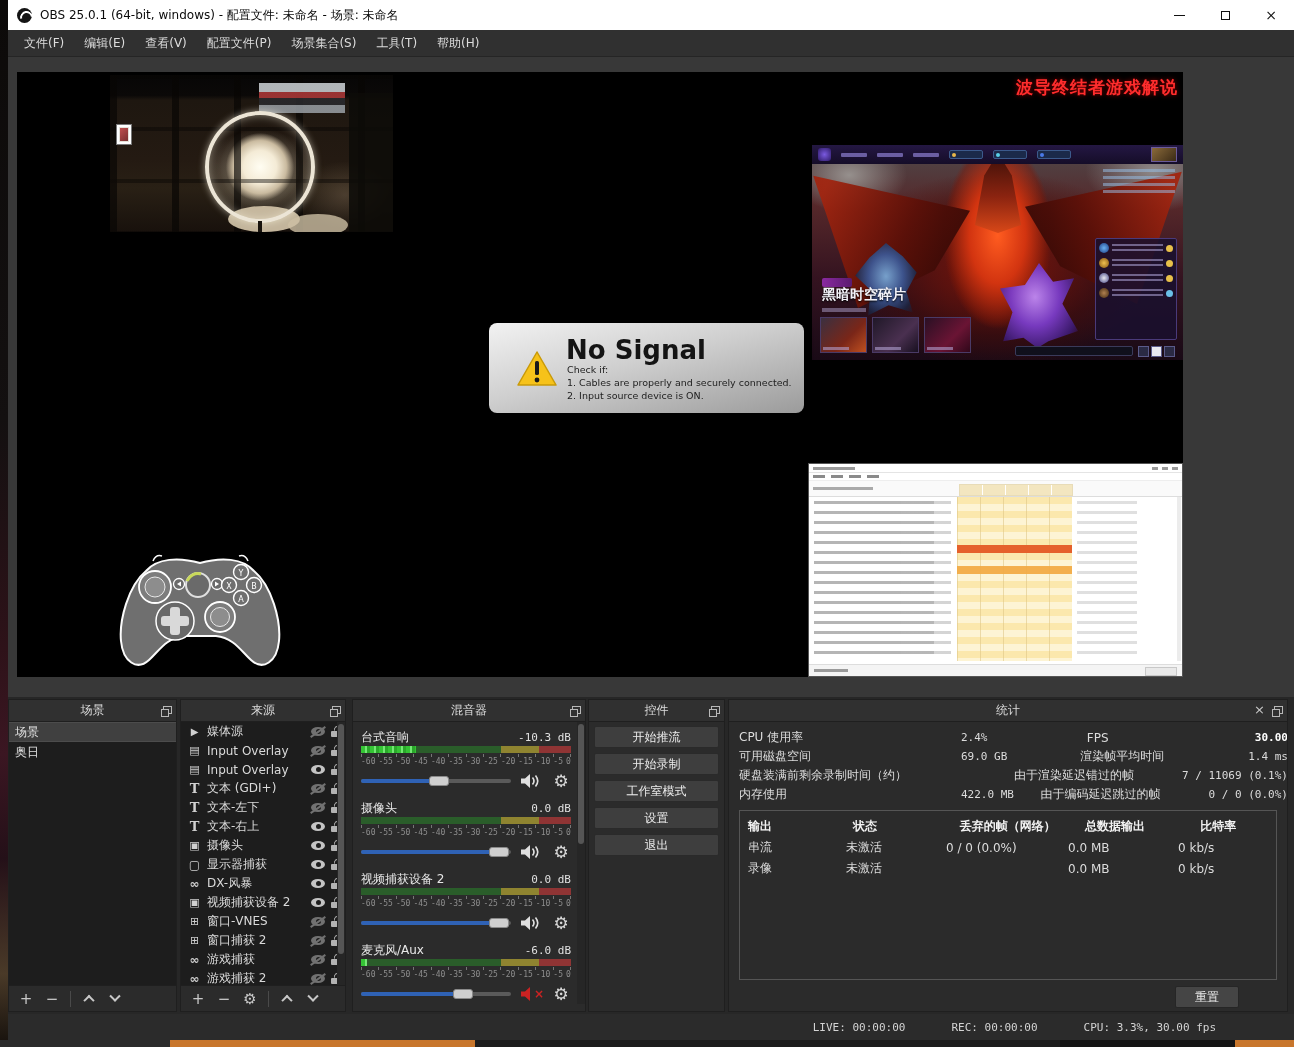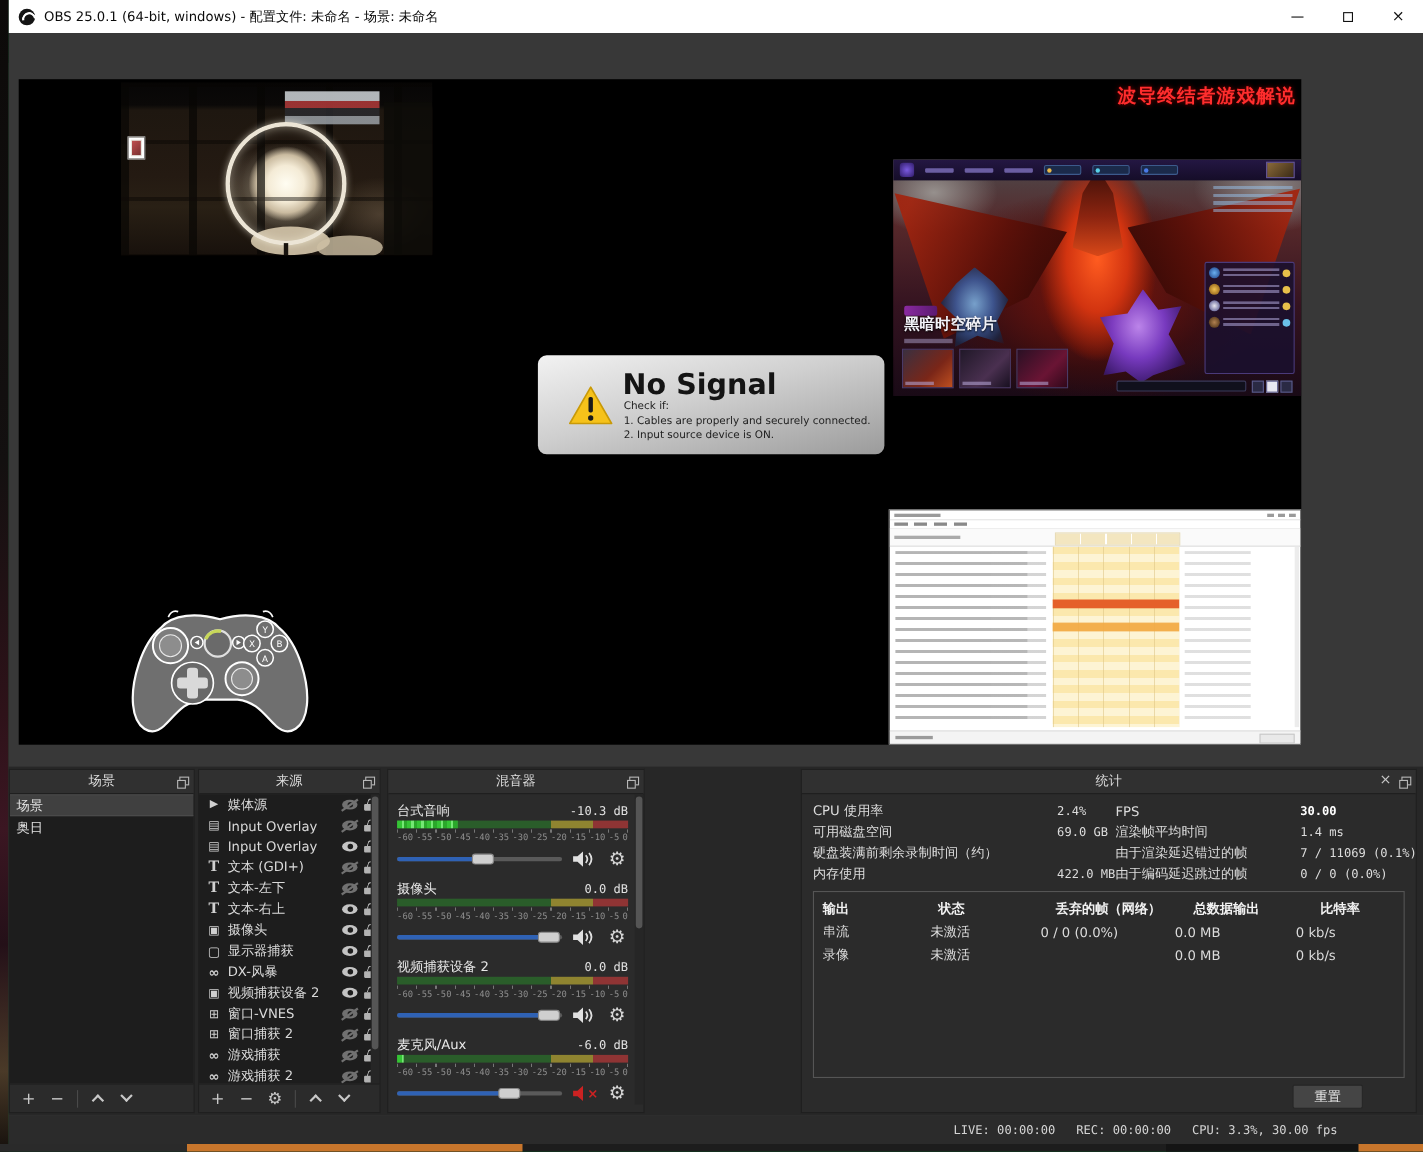--- a/index.html
+++ b/index.html
@@ -1,18 +1,18 @@
 <!DOCTYPE html>
 <html><head>
 <meta charset="utf-8">
 <style>
   * { margin:0; padding:0; box-sizing:border-box; }
   html,body { width:1294px; height:1047px; overflow:hidden; background:#000;
     font-family:"DejaVu Sans","Liberation Sans",sans-serif; }
-  .stage { position:relative; width:1294px; height:1047px; background:#15803d; }
+  .stage { position:relative; width:1294px; height:1047px; background:#737373; }
 
   
   .left-sliver { position:absolute; left:0; top:0; width:8px; height:1047px;
     background:linear-gradient(180deg,#0c0a09 0%,#131010 40%,#2e1219 62%,#3b1622 72%,#241018 82%,#4a3a28 93%,#15100c 100%); }
   .bottom-strip { position:absolute; left:0; top:1040px; width:1294px; height:7px; background:#1d1d1d; }
   .bottom-strip .seg { position:absolute; top:0; height:7px; }
 
   
   .obs-window { position:absolute; left:8px; top:0; width:1286px; height:1040px; background:#383838; }
   .titlebar { position:absolute; left:0; top:0; width:100%; height:30px; background:#ffffff;
@@ -235,37 +235,37 @@
   
   .ctl-body { padding:4px 5px; display:flex; flex-direction:column; gap:5px; }
   .ctl-btn { height:22px; background:#3e3e3e; border:1px solid #2a2a2a; border-radius:2px;
     color:#ececec; font-size:12px; display:flex; align-items:center; justify-content:center; }
 
   
   .stats-body { padding:6px 10px 0 10px; display:flex; flex-direction:column; height:100%; }
   .stats-grid { display:flex; }
   .stats-col { display:flex; flex-direction:column; }
   .stats-col.left { width:300px; }
-  .stats-col.right { flex:1; }
+  .stats-col.right { flex:1;align-items:flex-end; }
   .stat-row { display:flex; height:19px; align-items:center; font-size:12px; color:#dcdcdc; }
   .stat-label { width:222px; white-space:nowrap; overflow:hidden; }
   .stats-col.right .stat-label { width:168px; }
   .stat-value { font-family:"DejaVu Sans Mono",monospace; font-size:11px; white-space:nowrap; }
   .stat-row.bold .stat-value { font-weight:bold; color:#fff; }
   .stats-tablebox { margin-top:6px; border:1px solid #555; flex:none; height:170px; padding:5px 8px; }
   .t-row { display:flex; height:21px; align-items:center; font-size:12px; color:#dcdcdc; }
   .t-row.head { font-weight:bold; color:#f2f2f2;gap:22px; }
   .t-c0 { width:98px; } .t-c1 { width:100px; } .t-c2 { width:122px; } .t-c3 { width:110px; } .t-c4 { width:80px; }
   .stats-footer { display:flex; justify-content:flex-end; padding:6px 38px 0 0; }
   .reset-btn { width:64px; height:22px; background:#454545; border:1px solid #262626; border-radius:2px;
     color:#e8e8e8; font-size:12px; display:flex; align-items:center; justify-content:center; }
 
   
   .statusbar { position:absolute; left:0; top:1014px; width:100%; height:26px; background:#2b2b2b;
-    display:flex; align-items:center; justify-content:flex-end; padding-right:78px; gap:19px; }
+    display:flex; align-items:center; justify-content:flex-end; padding-right:78px; gap:46px; }
   .status-item { font-size:11px; color:#d4d4d4; font-family:"DejaVu Sans Mono",monospace; }
 </style>
 </head>
 <body>
 
 <div class="stage">
 
   <div class="left-sliver"></div>
 
   <div class="obs-window">
@@ -277,20 +277,37 @@
         <span class="win-btn">
             <i class="glyph-min"></i>
           </span>
         <span class="win-btn">
             <i class="glyph-max"></i>
           </span>
         <span class="win-btn glyph-close">×</span>
       </div>
     </div>
 
+    <div class="menubar">
+
+        <span class="menu-item">文件(F)</span>
+
+        <span class="menu-item">编辑(E)</span>
+
+        <span class="menu-item">查看(V)</span>
+
+        <span class="menu-item">配置文件(P)</span>
+
+        <span class="menu-item">场景集合(S)</span>
+
+        <span class="menu-item">工具(T)</span>
+
+        <span class="menu-item">帮助(H)</span>
+
+    </div>
 
     <div class="main-area">
       <div class="canvas">
 
         <div class="watermark">波导终结者游戏解说</div>
 
         <div class="webcam">
           <div class="grid"></div>
           <div class="books"></div>
           <div class="wardrobe"></div>
@@ -748,20 +765,41 @@
               </div>
             </div>
 
           <div class="mix-scroll">
                 <span class="thumb"></span>
               </div>
         </div>
           </div>
       </div>
 
+      <div class="panel" id="panel-controls">
+        <div class="panel-header">
+          <span class="ptitle">控件</span>
+          <span class="float-ic"></span>
+        </div>
+        <div class="panel-body">
+            <div class="ctl-body">
+
+            <div class="ctl-btn">开始推流</div>
+
+            <div class="ctl-btn">开始录制</div>
+
+            <div class="ctl-btn">工作室模式</div>
+
+            <div class="ctl-btn">设置</div>
+
+            <div class="ctl-btn">退出</div>
+
+        </div>
+          </div>
+      </div>
 
       <div class="panel" id="panel-stats">
         <div class="panel-header">
           <span class="ptitle">统计</span>
           <span class="close-ic">×</span>
           <span class="float-ic"></span>
         </div>
         <div class="panel-body">
             <div class="stats-body">
           <div class="stats-grid">

